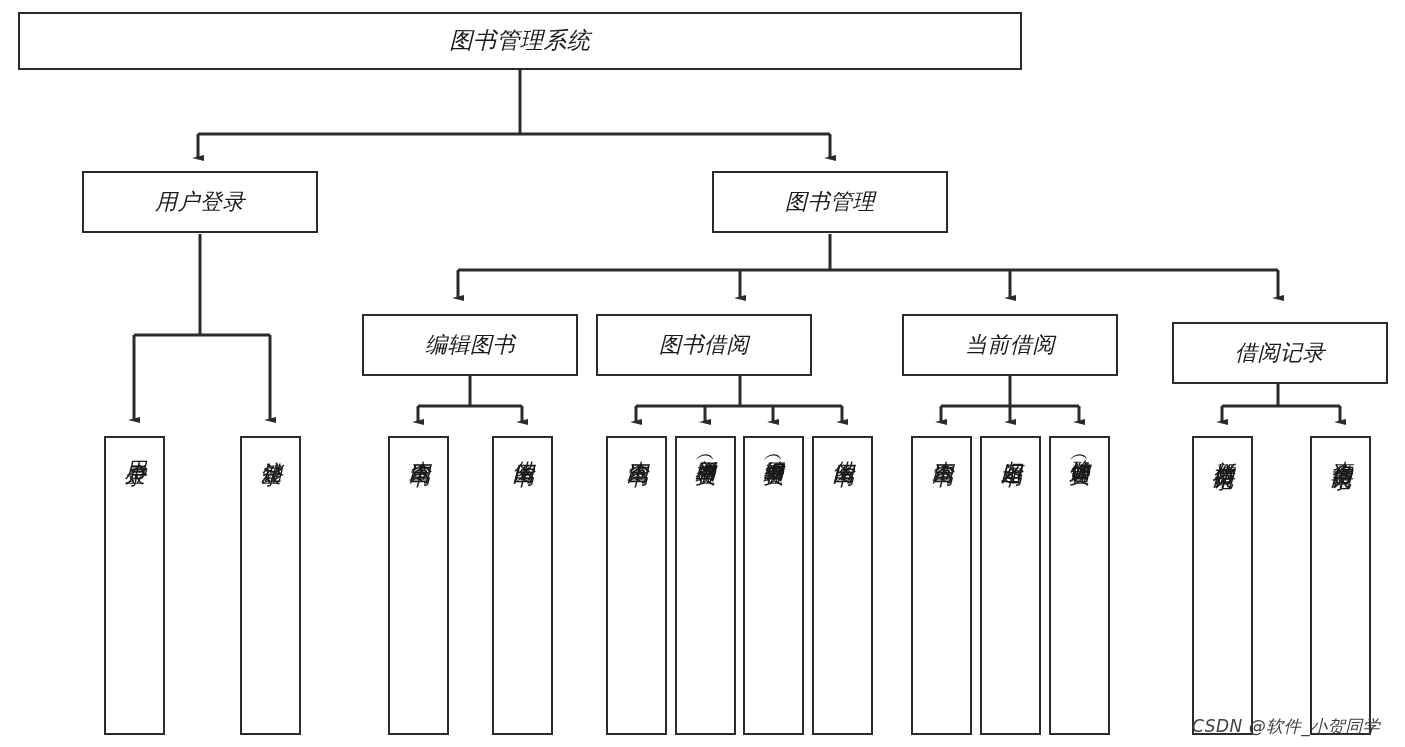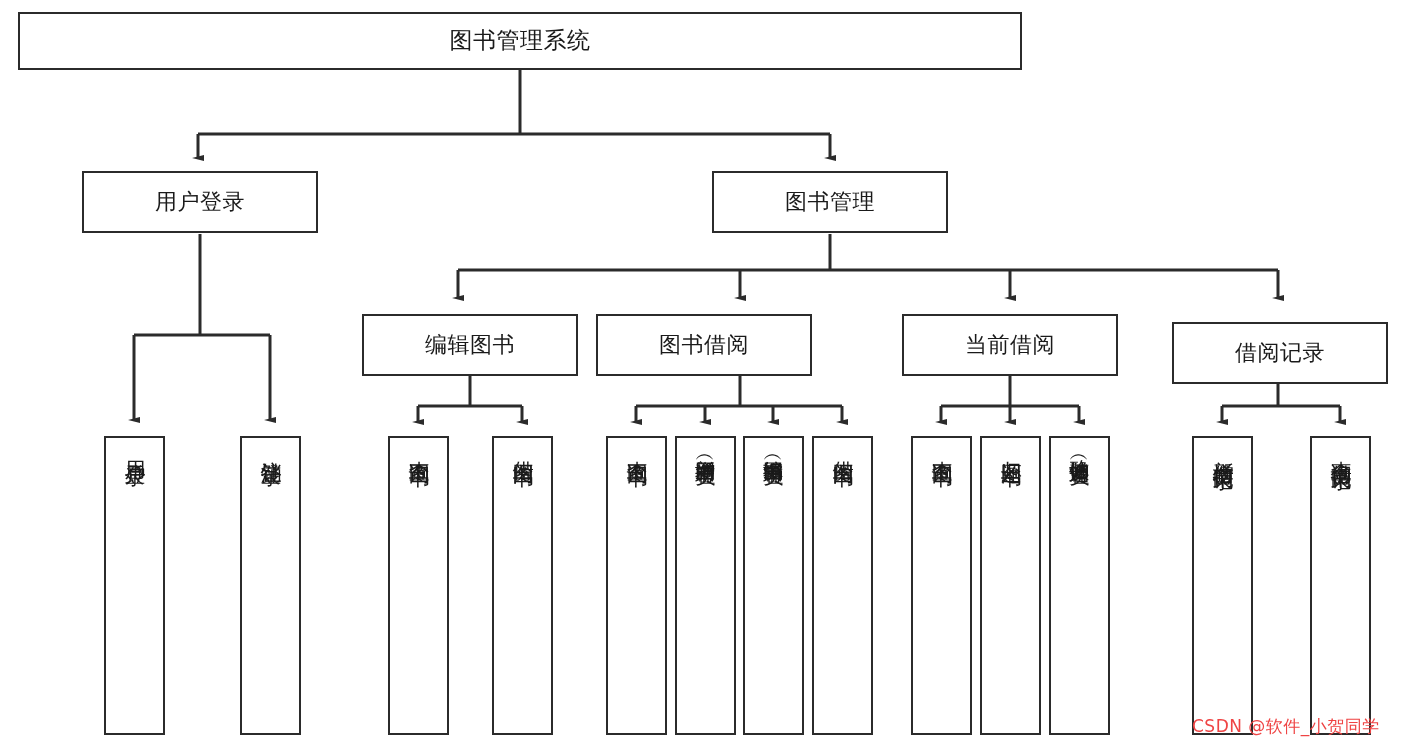--- a/index.html
+++ b/index.html
@@ -10,20 +10,21 @@
   }
   body {
     font-family: "DejaVu Sans", "Liberation Sans", sans-serif;
   }
   #diagram-canvas {
     position: relative;
     width: 1405px;
     height: 747px;
     background: #ffffff;
     overflow: hidden;
+    font-style: italic;
   }
   #edge-layer {
     position: absolute;
     left: 0;
     top: 0;
     width: 1405px;
     height: 747px;
     pointer-events: none;
   }
   .node {
@@ -63,21 +64,21 @@
     line-height: 1.12;
     letter-spacing: 2px;
   }
   .node.vert.tall-text .node-label {
     font-size: 20px;
     letter-spacing: 1px;
   }
   .watermark {
     position: absolute;
     font-size: 17px;
-    color: #ef4444;
+    color: #404040;
     white-space: nowrap;
     letter-spacing: 0.5px;
   }
 </style>
 </head>
 <body>
 
 <div id="diagram-canvas">
 
   <svg id="edge-layer" viewBox="0 0 1405 747" width="1405" height="747">

